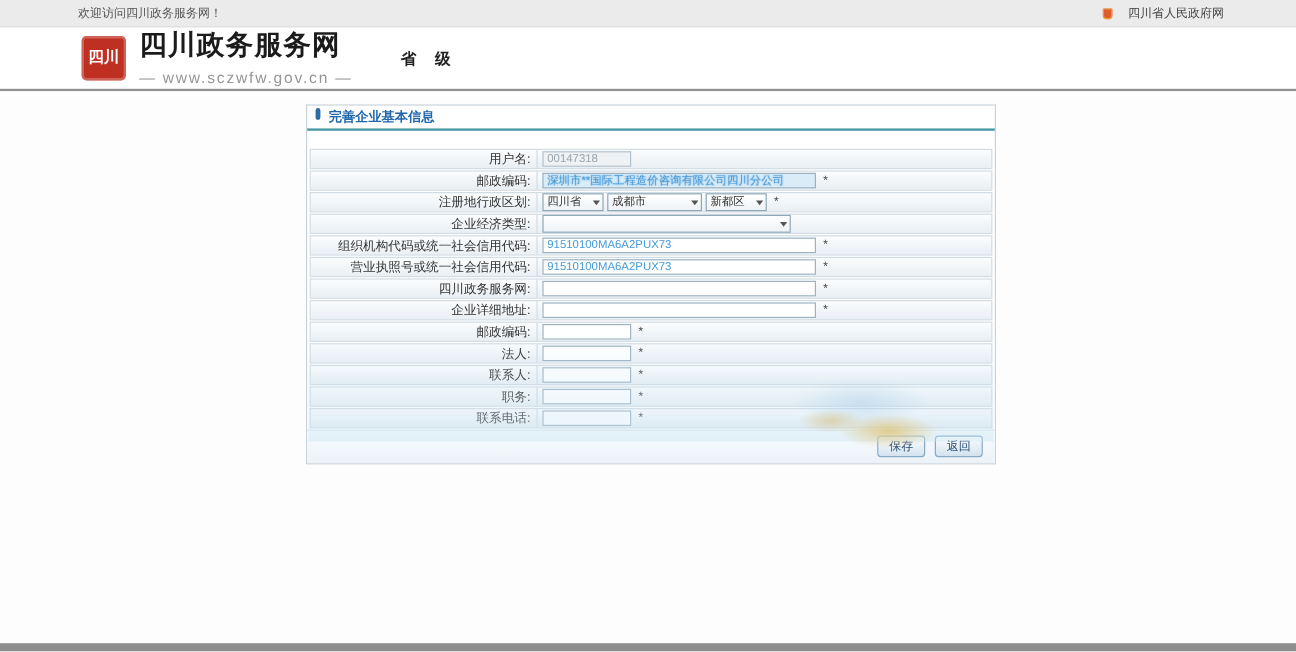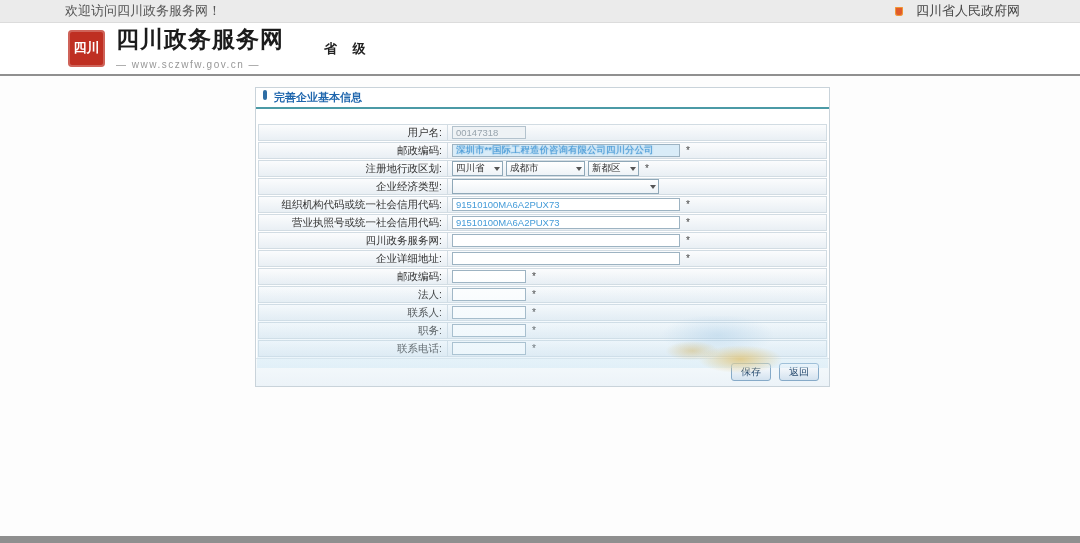--- a/index.html
+++ b/index.html
@@ -5,35 +5,35 @@
   html,body{margin:0;padding:0}
   body{
     width:1080px;height:543px;position:relative;overflow:hidden;
     background:#ffffff;font-family:"Liberation Sans","DejaVu Sans",sans-serif;
     -webkit-font-smoothing:antialiased;
   }
   
   .topbar{
     height:22px;background:#ebebeb;border-bottom:1px solid #dcdcdc;
     display:flex;justify-content:space-between;align-items:center;
-    padding:0 60px 0 65px;font-size:13px;color:#555;
+    padding:0 60px 0 65px;font-size:10px;color:#555;
   }
   .gov-link{display:flex;align-items:center;gap:13px;color:#444;cursor:pointer}
   .emblem{width:8px;height:9px;background:#e05b2b;border-radius:1px 1px 3px 3px;
     box-shadow:inset 0 0 0 1px rgba(255,200,60,.55);flex:none}
   
   .header{height:51px;background:#fff;display:flex;align-items:center;padding-left:68px;
     border-bottom:2px solid #909090}
   .seal{width:37px;height:37px;background:#bf2f22;border-radius:4px;flex:none;
     color:#fff;font-weight:bold;font-size:13px;line-height:1.25;text-align:center;
     display:flex;flex-direction:column;justify-content:center;
     box-shadow:inset 0 0 0 2px rgba(255,255,255,.25)}
   .titleblock{margin-left:11px}
   .site-title{font-size:23px;font-weight:bold;color:#1b1b1b;letter-spacing:1px;line-height:1}
-  .site-url{font-size:10px;color:#979797;letter-spacing:1.5px;margin-top:8px}
+  .site-url{font-size:13px;color:#979797;letter-spacing:1.5px;margin-top:8px}
   .level{font-size:13px;font-weight:bold;color:#222;letter-spacing:6px;margin-left:40px}
   
   .main{position:relative;height:461px;background:#fdfdfd}
   .panel{position:absolute;left:255px;top:11px;width:573px;background:#fff;
     border:1px solid #c9d3da;padding-bottom:0}
   .panel-title{display:flex;height:16px;padding:2px 0 1px 7px;gap:7px}
   .info-icon{width:4px;height:10px;background:#2e6da4;border-radius:2px;flex:none}
   .panel-title-text{font-size:11px;font-weight:bold;color:#1f66ad}
   .teal-line{height:2px;background:#4b9aa6}
   .ftable{padding:15px 2px 0 2px;position:relative}

